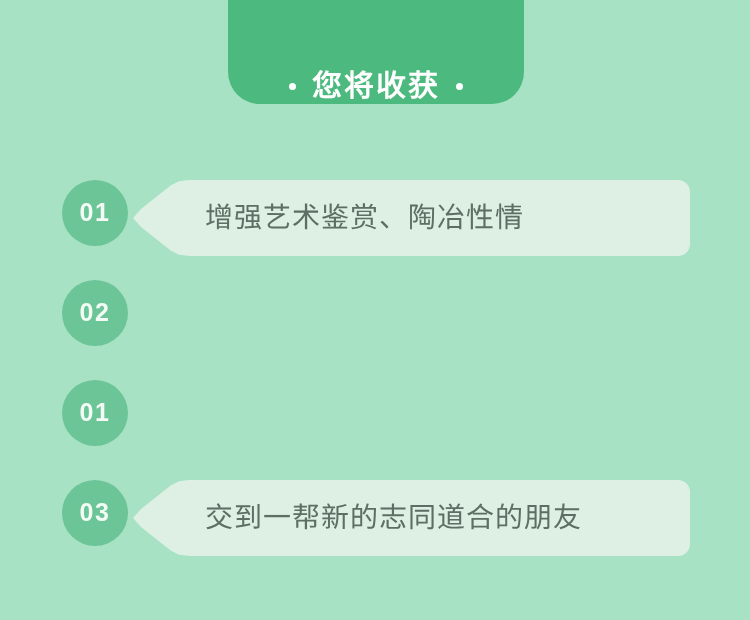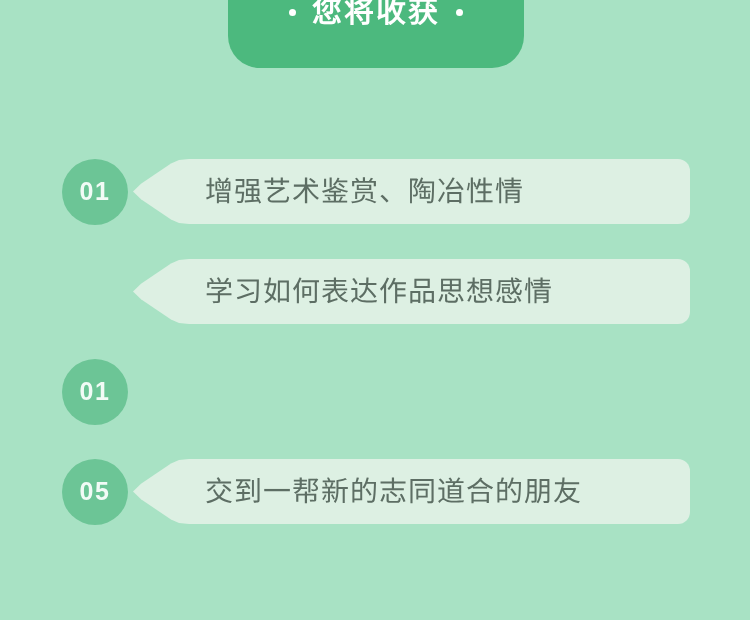--- a/index.html
+++ b/index.html
@@ -23,25 +23,25 @@
     background: #a8e2c4;
     overflow: hidden;
   }
 
   
   .banner {
     position: absolute;
     left: 228px;
     top: 0;
     width: 296px;
-    height: 68px;
+    height: 104px;
     background: #4cb97e;
     border-radius: 0 0 32px 32px;
     display: flex;
-    align-items: flex-start;
+    align-items: flex-end;
     justify-content: center;
     box-sizing: border-box;
   }
   .banner-inner {
     display: flex;
     align-items: center;
     gap: 16px;
     transform: translateY(-3px);
   }
   .banner-dot {
@@ -64,20 +64,21 @@
   .list {
     position: absolute;
     left: 0;
     top: 159px;
     width: 750px;
   }
   .row {
     position: relative;
     height: 66px;
     margin-bottom: 34px;
+    margin-top: 21px;
   }
   .row:last-child {
     margin-bottom: 0;
   }
 
   .badge {
     position: absolute;
     left: 62px;
     top: 0;
     width: 66px;
@@ -96,21 +97,21 @@
     letter-spacing: 1.5px;
     line-height: 1;
     transform: translateY(-1px);
   }
 
   .card {
     position: absolute;
     left: 133px;
     top: 0;
     width: 557px;
-    height: 65px;
+    height: 76px;
     background: #ddf0e3;
     -webkit-clip-path: polygon(
         0% 50%,
         8px 38%,
         38px 7%,
         46px 1.5%,
         56px 0%,
         100% 0%,
         100% 100%,
         56px 100%,
@@ -161,34 +162,34 @@
     <div class="row">
       <div class="badge">
         <span class="badge-num">01</span>
       </div>
       <div class="card">
         <span class="card-text">增强艺术鉴赏、陶冶性情</span>
       </div>
     </div>
 
     <div class="row">
-      <div class="card">
-        <span class="card-text">学习如何表达作品思想感情</span>
+      <div class="badge">
+        <span class="badge-num">02</span>
       </div>
     </div>
 
     <div class="row">
       <div class="badge">
         <span class="badge-num">01</span>
       </div>
     </div>
 
     <div class="row">
       <div class="badge">
-        <span class="badge-num">05</span>
+        <span class="badge-num">03</span>
       </div>
       <div class="card">
         <span class="card-text">交到一帮新的志同道合的朋友</span>
       </div>
     </div>
 
   </div>
 </div>
 
 </body></html>

